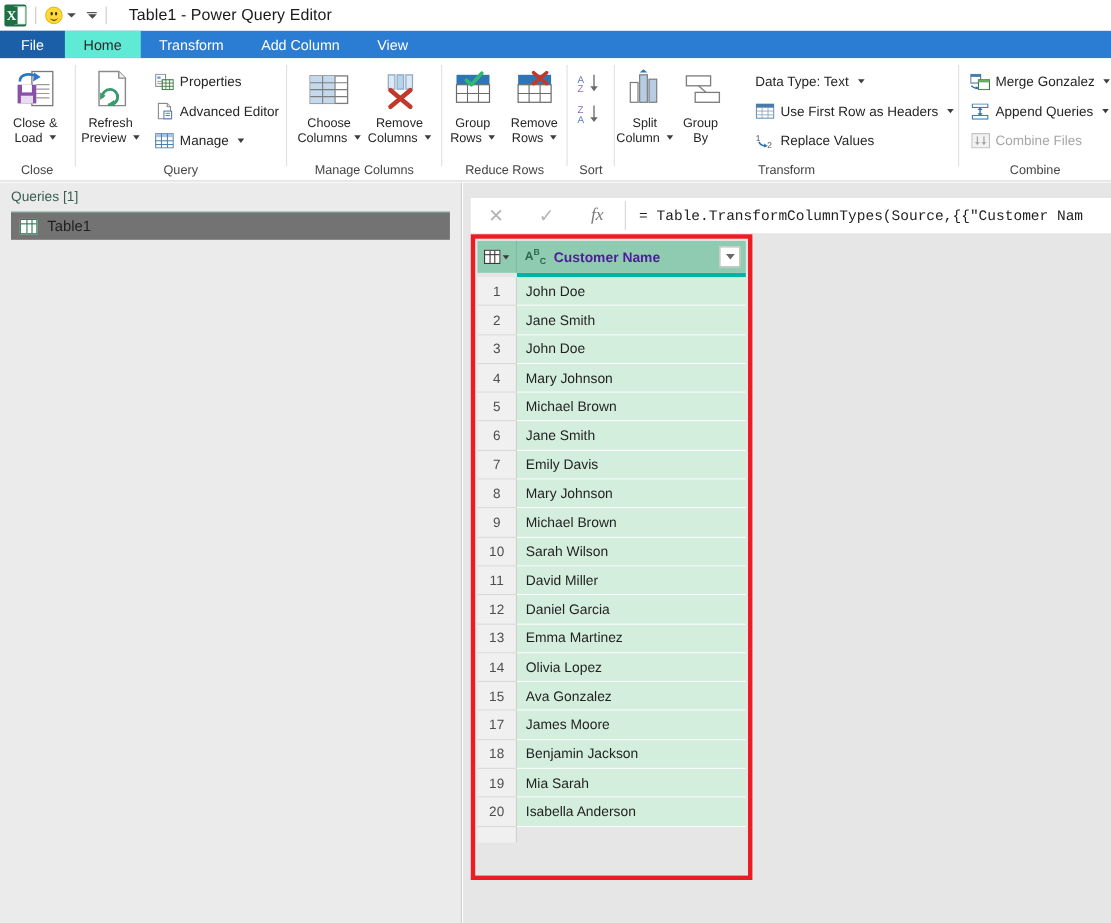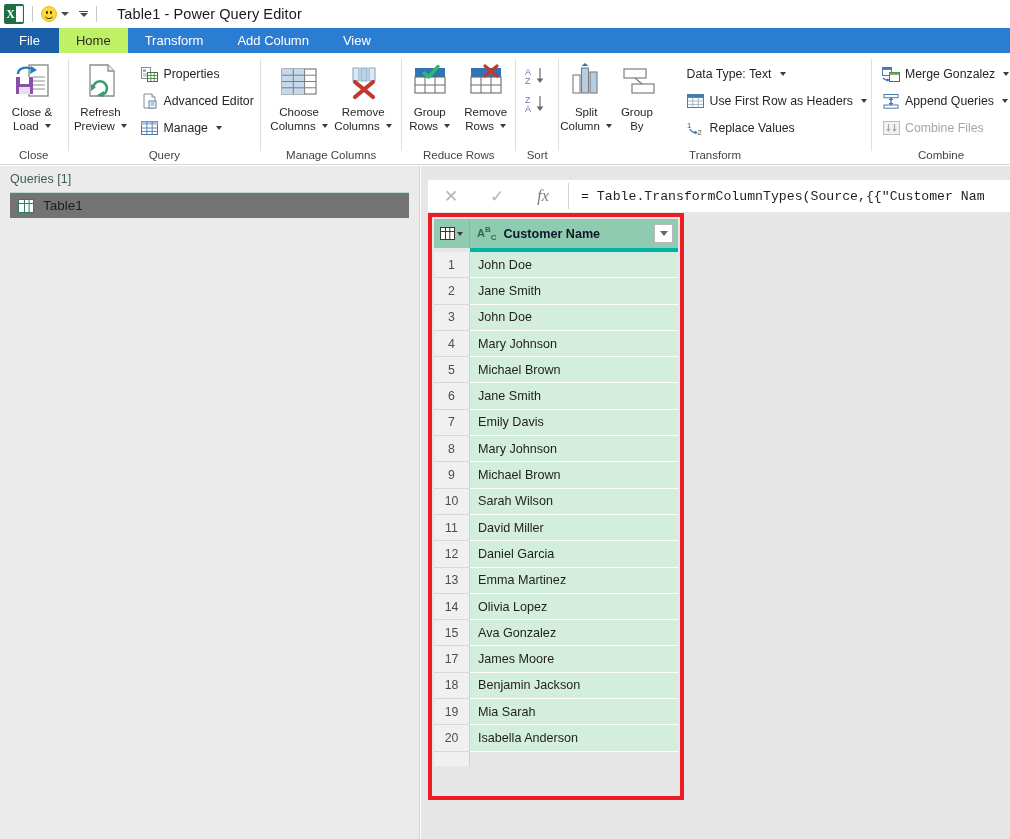--- a/index.html
+++ b/index.html
@@ -64,21 +64,21 @@
   
   .tabstrip {
     position:absolute; left:0; top:28px; width:1010px; height:25px;
     background:#2b7cd3; display:flex; align-items:flex-end;
   }
   .tab {
     height:25px; padding:0 17px; display:flex; align-items:center;
     font-size:13px; color:#ffffff; cursor:default; white-space:nowrap;
   }
   .tab.file { background:#1a5fa8; color:#fff; padding:0 19px; }
-  .tab.active { background:#bef264; color:#2b2b2b; }
+  .tab.active { background:#5eead4; color:#2b2b2b; }
 
   
   .ribbon {
     position:absolute; left:0; top:53px; width:1010px; height:112px;
     background:#ffffff; border-bottom:1px solid #d4d4d4;
   }
   .rb-groups { position:relative; height:112px; display:flex; }
   .rb-group { position:relative; height:112px; display:flex; flex-direction:column; }
   .rb-group .body { flex:1; display:flex; align-items:flex-start; padding-top:4px; }
   .rb-group .glabel {
@@ -191,21 +191,21 @@
   .hdr-cell {
     flex:1; background:#8fcbb0; display:flex; align-items:center; gap:7px;
     padding-left:7px; position:relative;
   }
   .abc-ico {
     font-size:11px; color:#2d6a4c; font-weight:600; letter-spacing:0;
     white-space:nowrap; font-family:"Liberation Sans", sans-serif;
   }
   .abc-ico sup { font-size:8px; vertical-align:super; }
   .abc-ico sub { font-size:8px; vertical-align:sub; }
-  .hdr-label { font-size:12.6px; font-weight:bold; color:#0f172a; white-space:nowrap; }
+  .hdr-label { font-size:12.6px; font-weight:bold; color:#4c1d95; white-space:nowrap; }
   .filter-btn {
     position:absolute; right:5px; top:5px; width:19px; height:19px;
     background:#ffffff; border:1px solid #b9b9b9;
     display:flex; align-items:center; justify-content:center; cursor:pointer;
   }
   .filter-btn .tri {
     width:0;height:0;border-left:4.5px solid transparent;
     border-right:4.5px solid transparent;border-top:5px solid #6a6a6a;
   }
   .teal-bar { height:4px; background:#00b3a4; margin-left:36px; }

